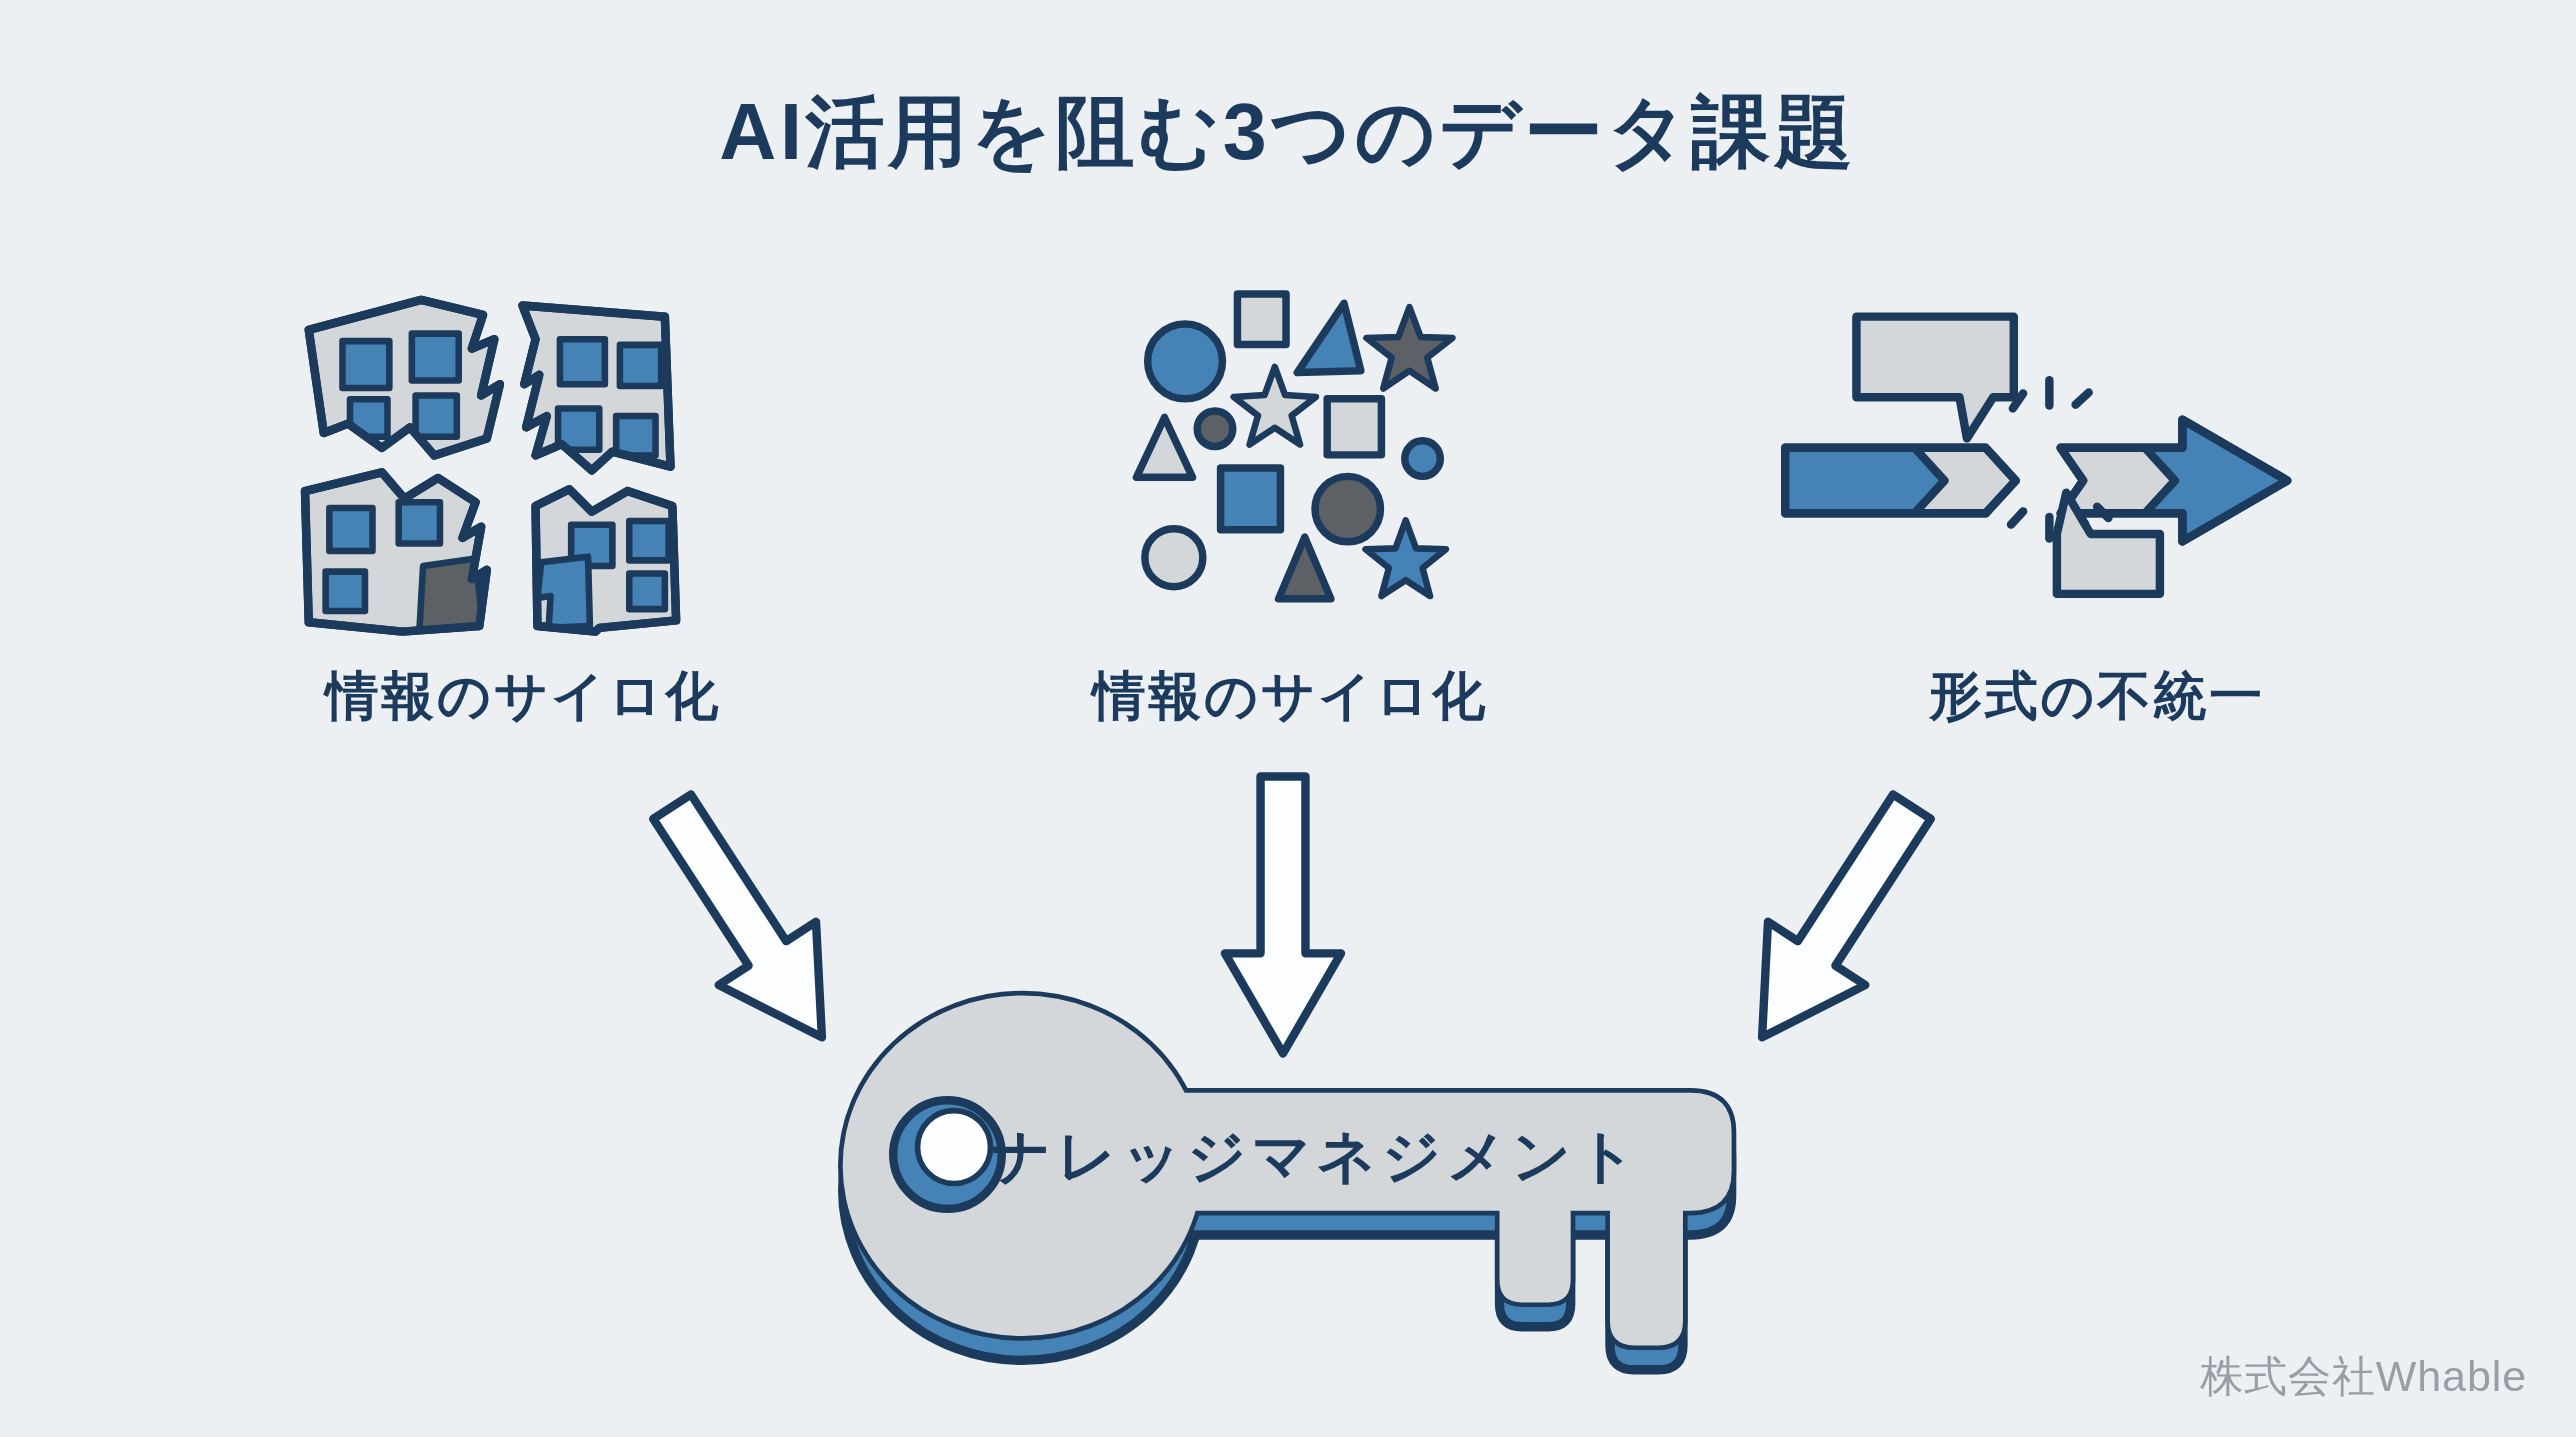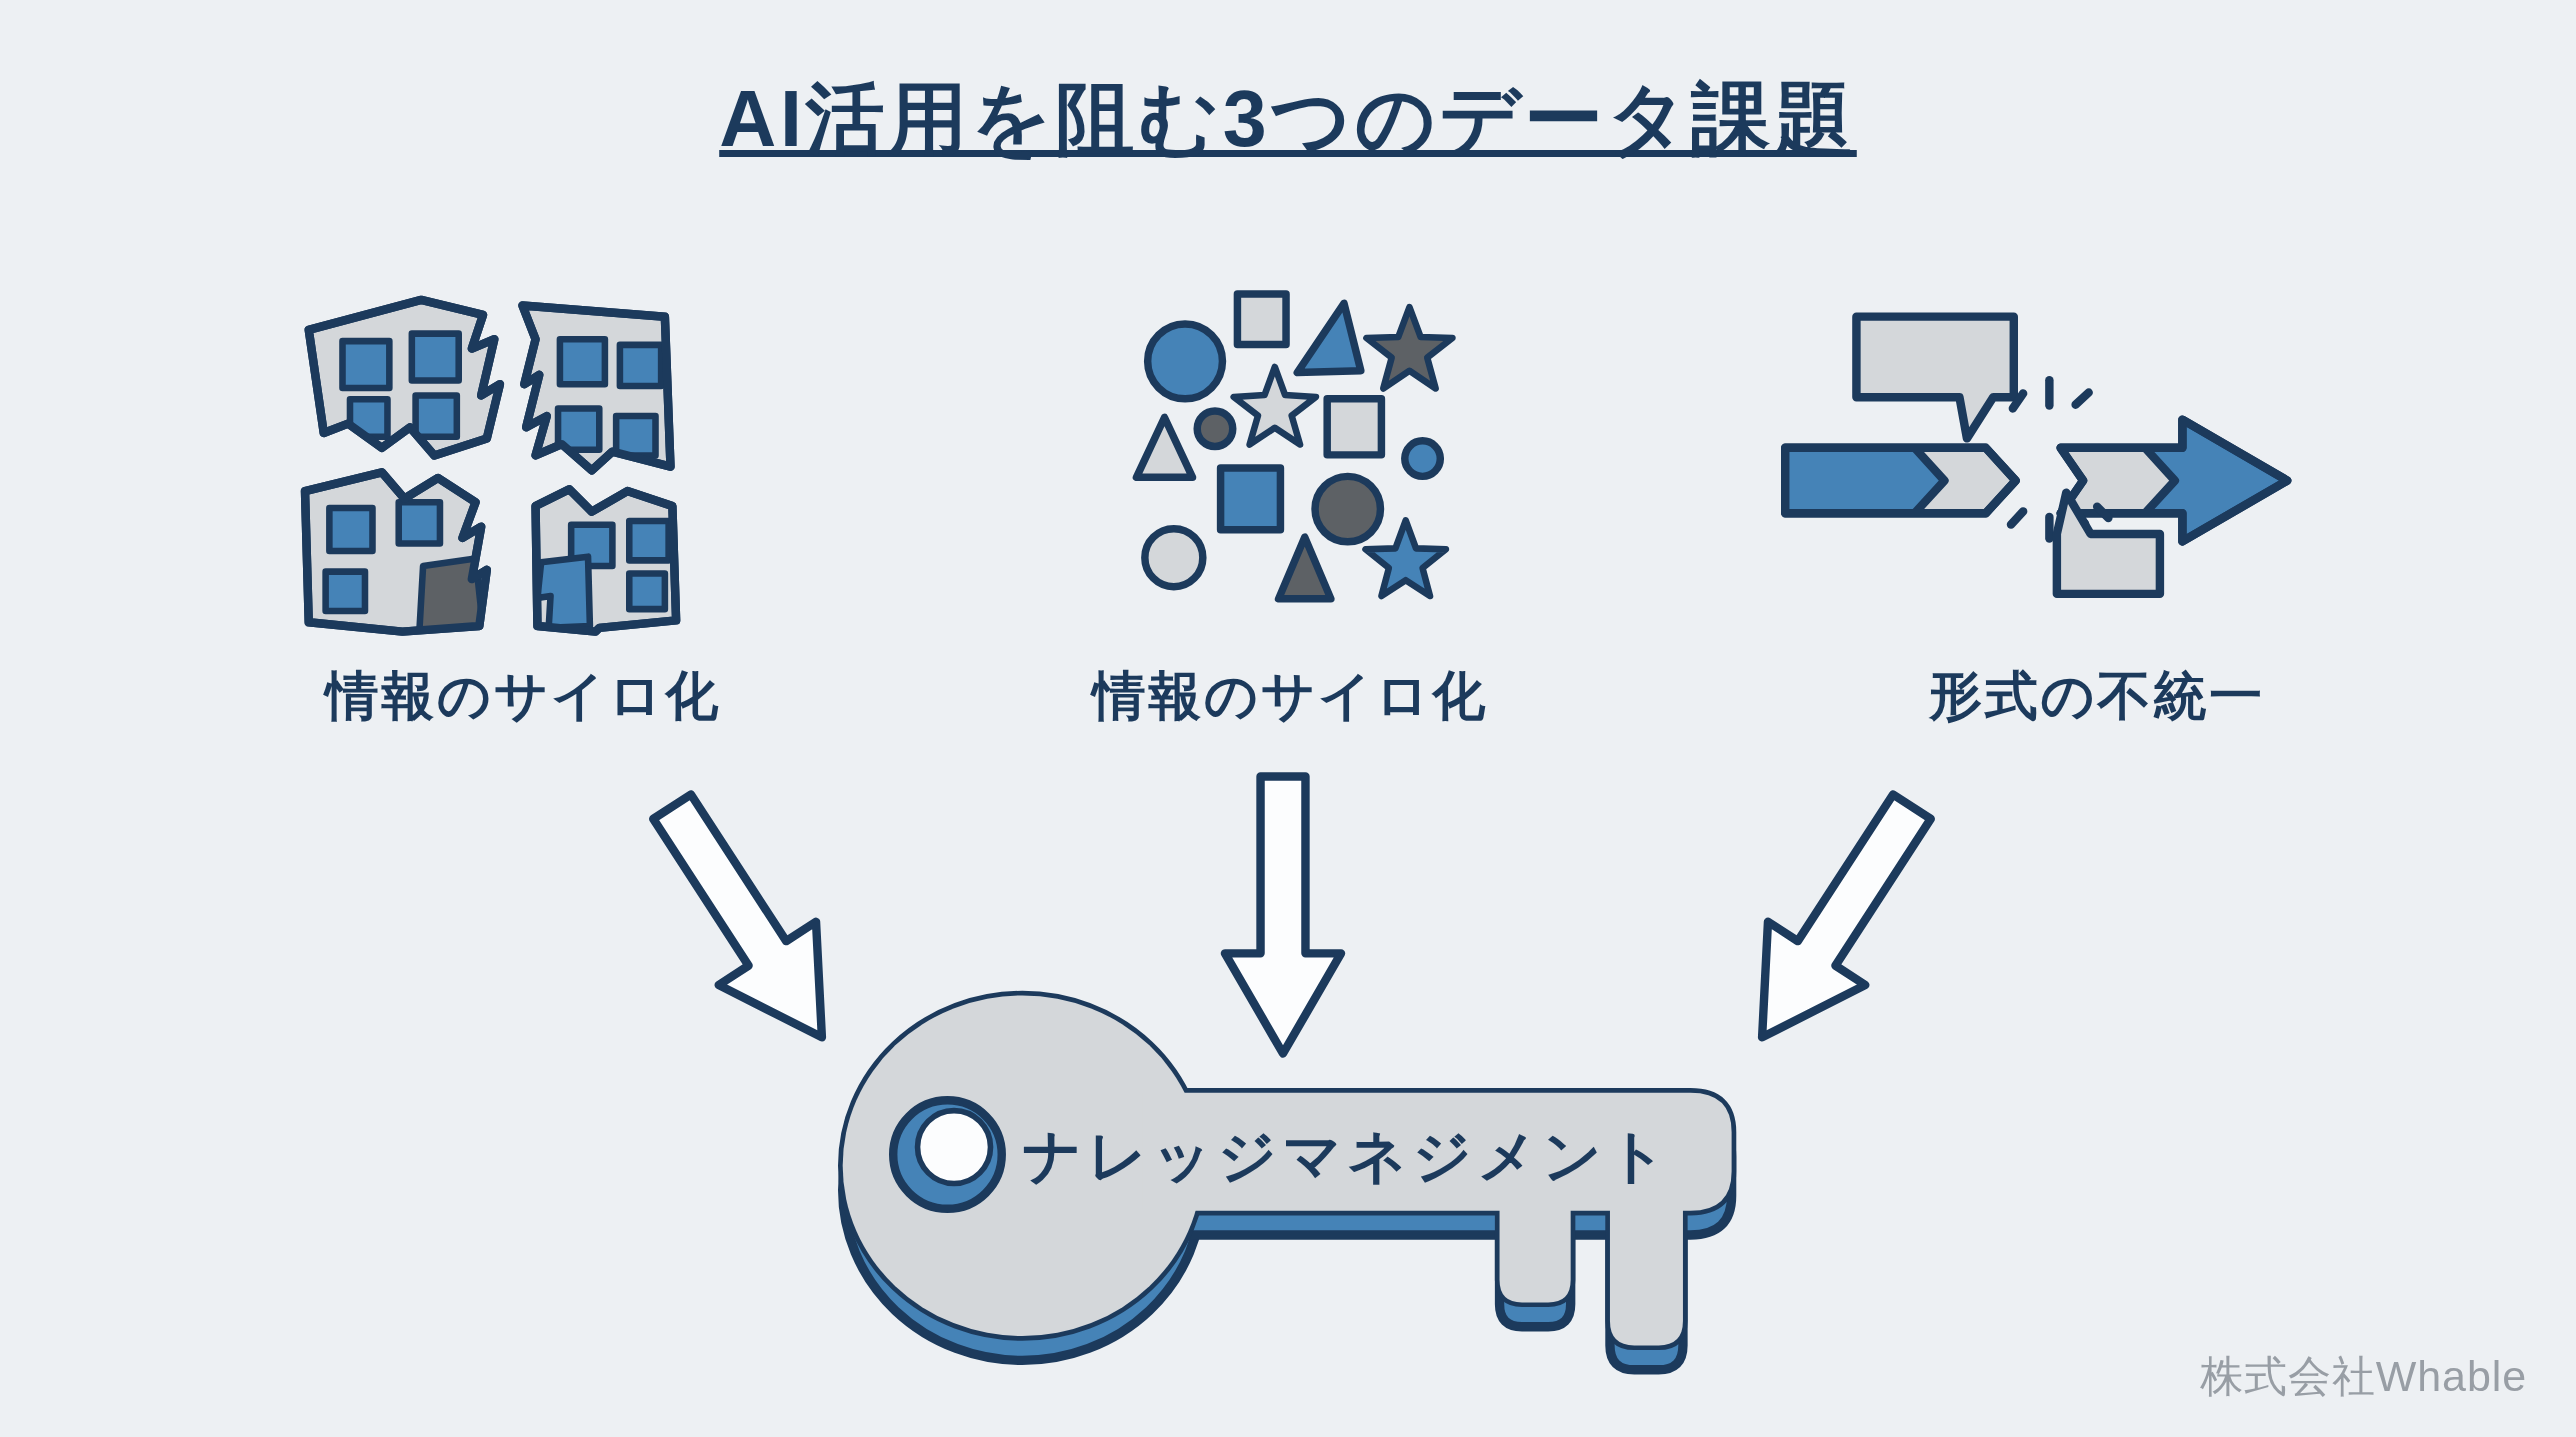--- a/index.html
+++ b/index.html
@@ -3,29 +3,29 @@
 <meta charset="utf-8">
 <style>
   html,body{margin:0;padding:0}
   body{
     position:relative;width:2576px;height:1438px;overflow:hidden;
     background:var(--background,#edf0f3);
     font-family:"Liberation Sans","DejaVu Sans",sans-serif;
   }
   .abs{position:absolute}
   .title{
-    left:0;right:0;top:67px;text-align:center;
-    font-size:79px;font-weight:800;letter-spacing:3.7px;color:var(--navy,#1c3a5c);text-decoration:underline;
+    left:0;right:0;top:80px;text-align:center;
+    font-size:79px;font-weight:800;letter-spacing:3.7px;color:var(--navy,#1c3a5c);
   }
   .label{
     top:661px;text-align:right;
     font-size:53px;font-weight:800;letter-spacing:2.8px;color:var(--navy,#1c3a5c);
   }
   .keytext{
-    left:992px;top:1118px;width:711px;text-align:center;
+    left:992px;top:1118px;width:711px;text-align:left;
     font-size:58px;font-weight:800;letter-spacing:5.6px;color:var(--navy,#1c3a5c);
     z-index:5;
   }
   .footer{
     right:49px;top:1348px;font-size:43px;letter-spacing:0.9px;
     color:var(--footer-gray,#989ea5);
     margin-left:37px;
   }
   
   .sn{stroke:var(--navy,#1c3a5c);stroke-linejoin:round;stroke-linecap:round}

